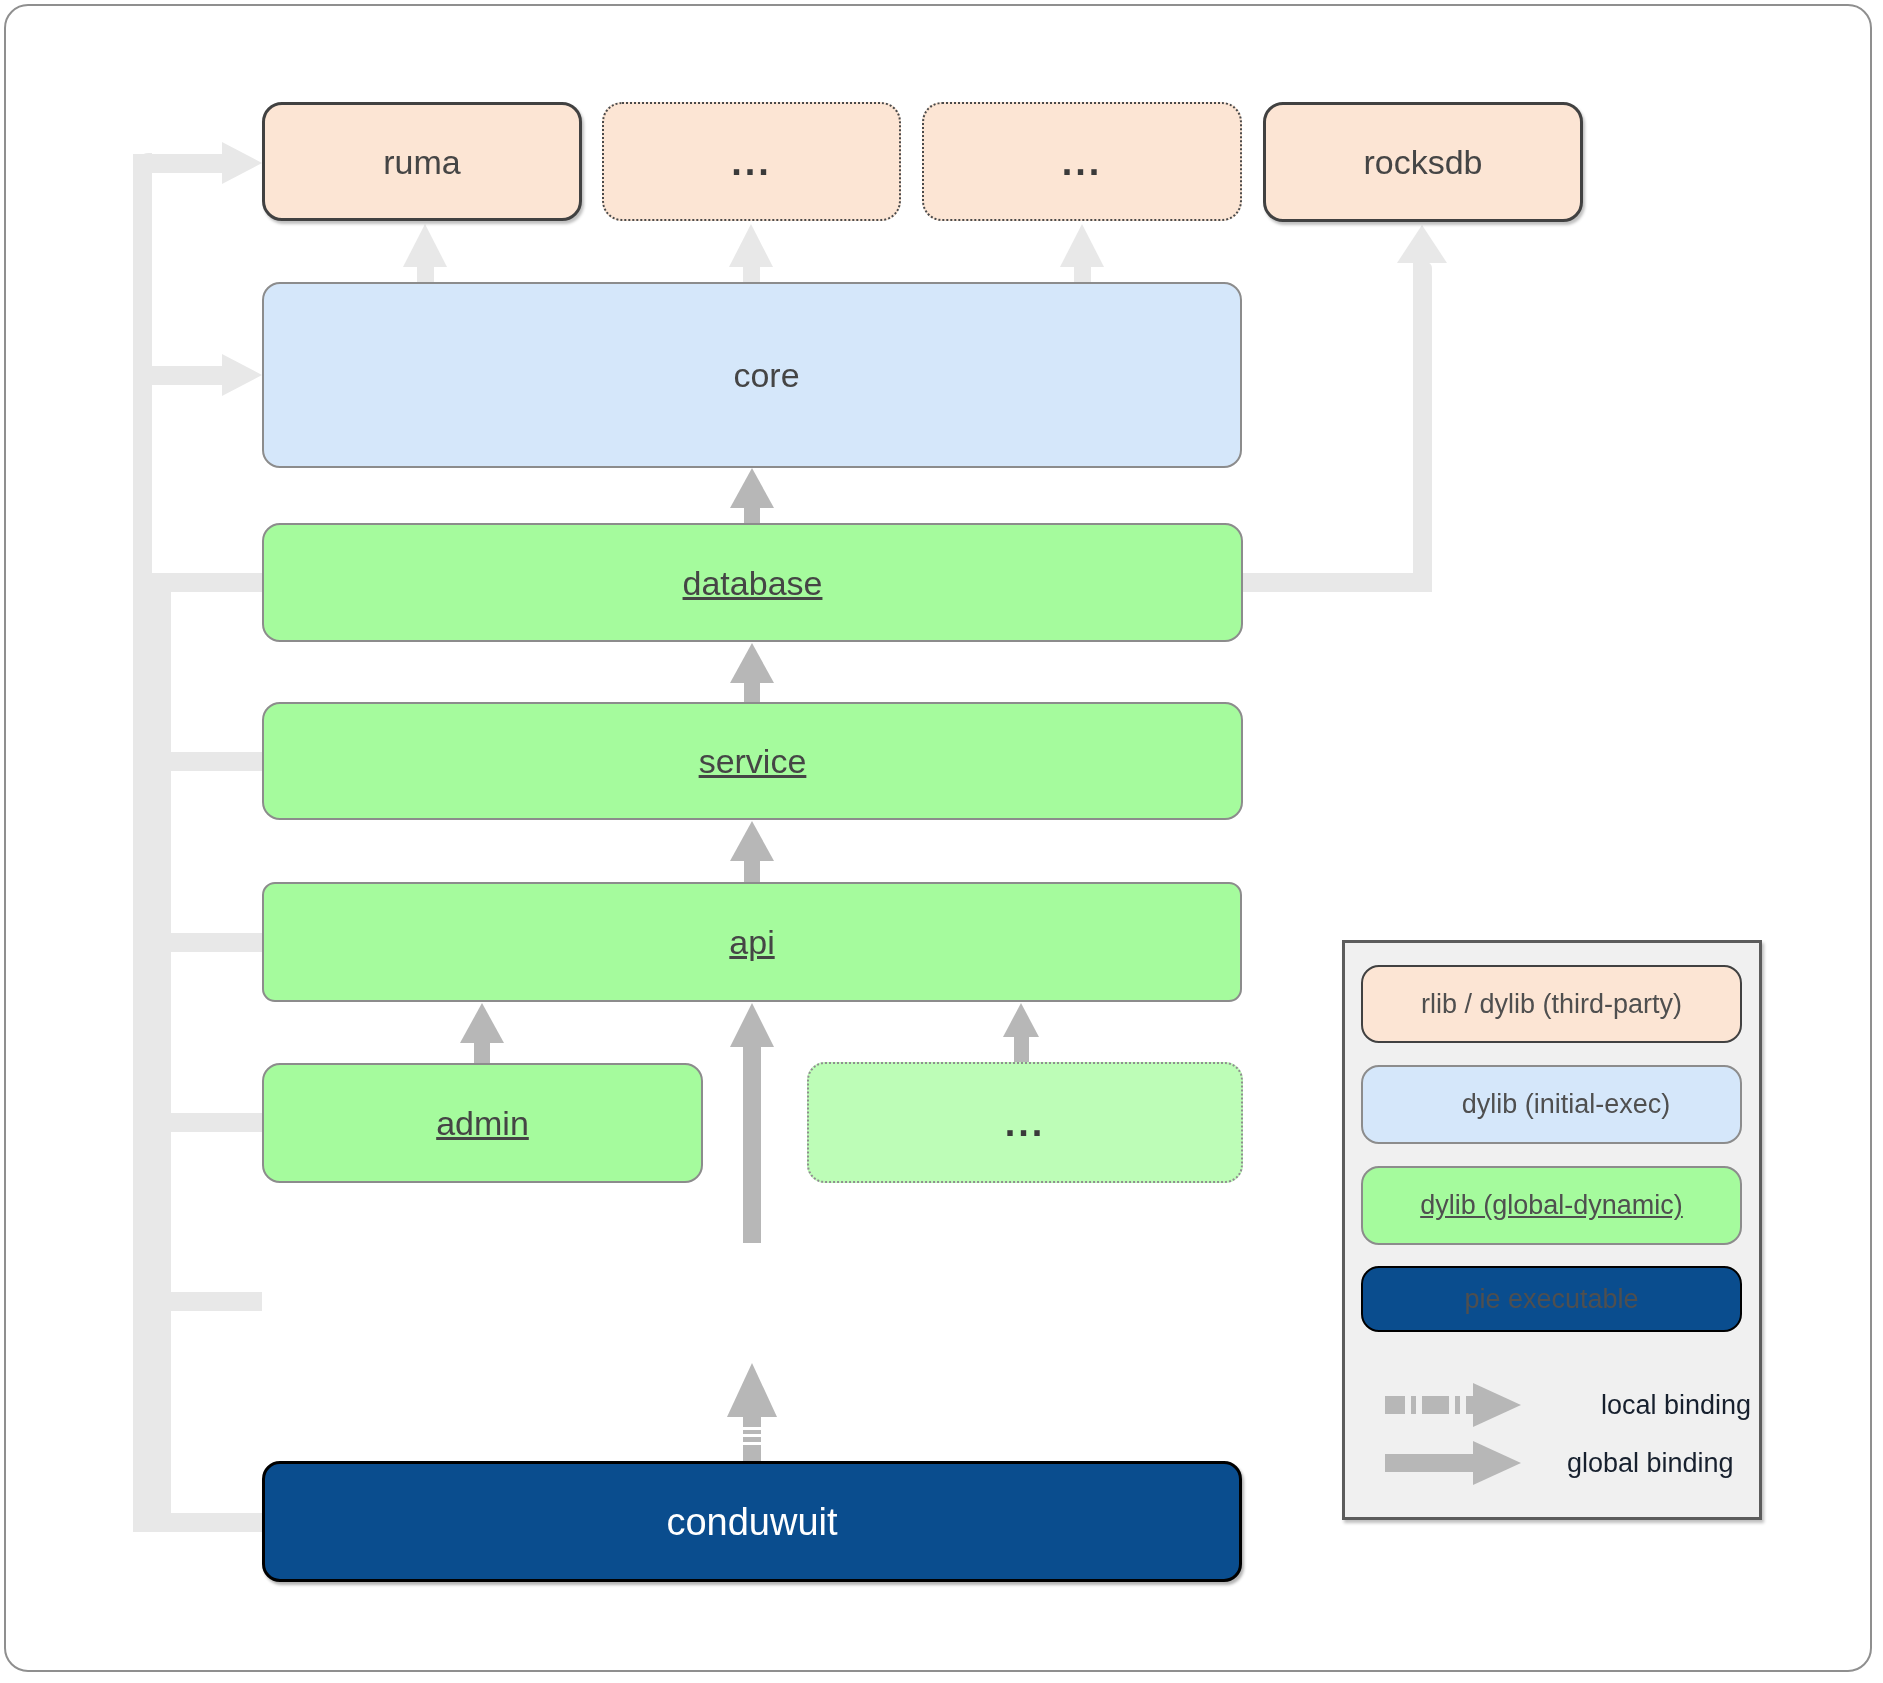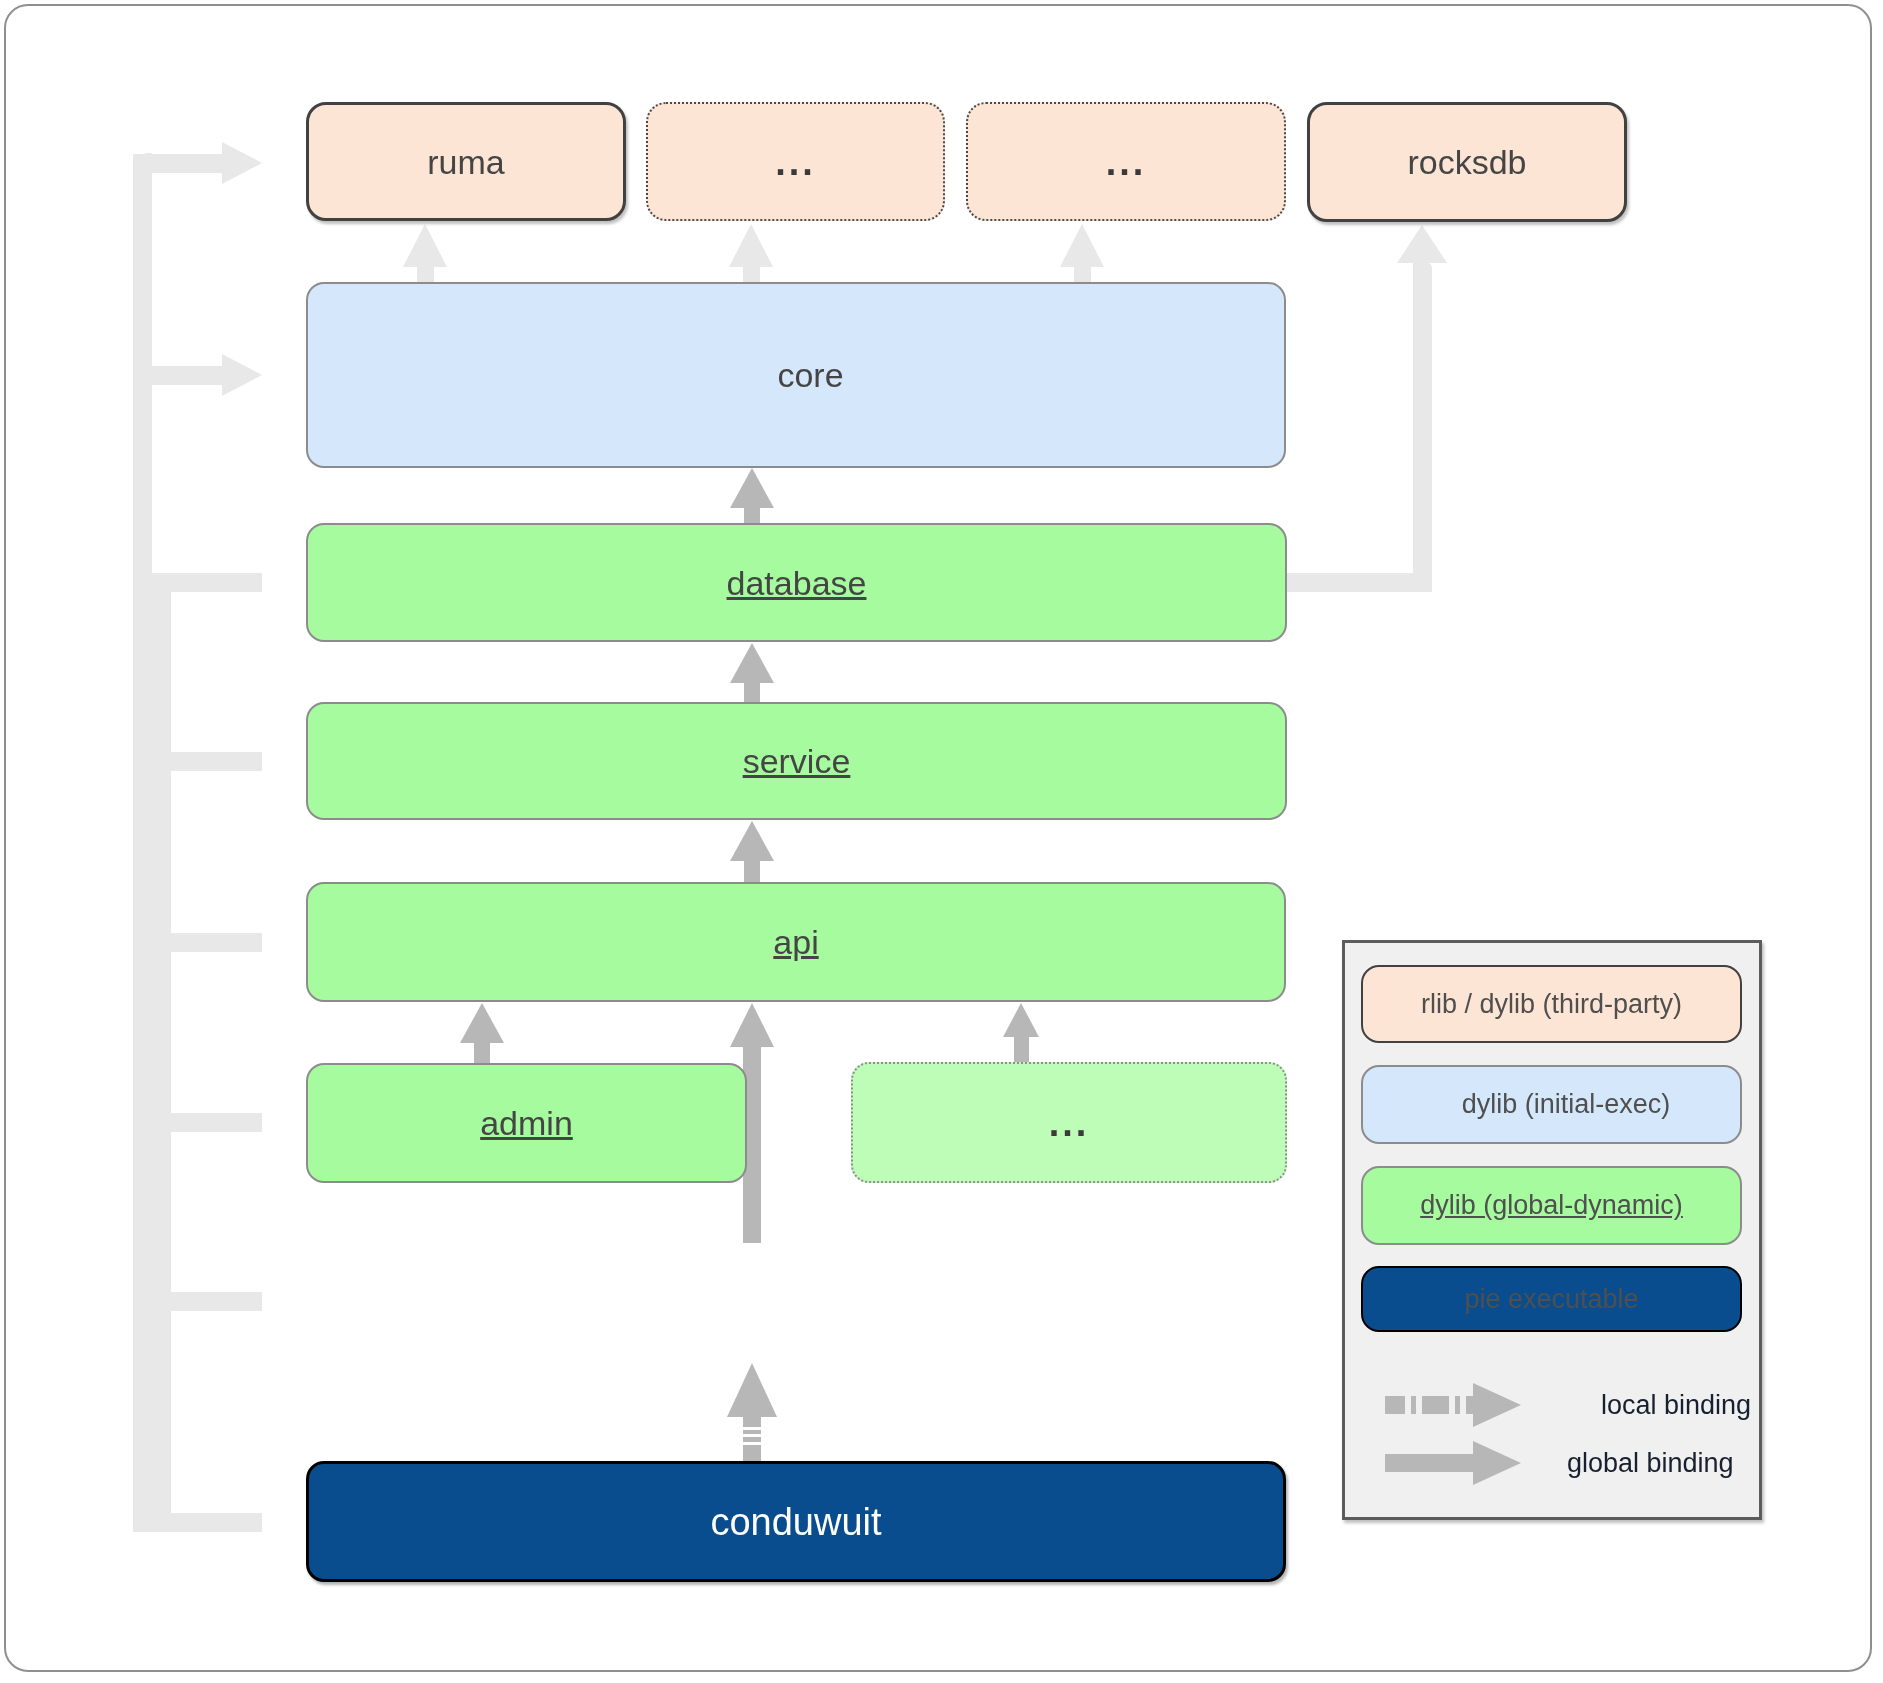--- a/index.html
+++ b/index.html
@@ -1,20 +1,20 @@
 <!DOCTYPE html>
 <html><head>
 <meta charset="utf-8">
 <style>
   html,body{margin:0;padding:0;background:#ffffff;font-family:"Liberation Sans",sans-serif;}
   #canvas{position:relative;width:1883px;height:1683px;background:#ffffff;overflow:hidden;}
   #frame{position:absolute;left:4px;top:4px;width:1868px;height:1668px;border:2.5px solid #8f8f8f;
          border-radius:24px;background:#ffffff;box-sizing:border-box;}
   .node{position:absolute;box-sizing:border-box;display:flex;align-items:center;justify-content:center;
-        font-size:34px;color:#454545;border-radius:18px;line-height:1;margin-left:44px;}
+        font-size:34px;color:#454545;border-radius:18px;line-height:1;}
   .peach{background:#fce5d4;border:3px solid #414141;border-radius:20px;box-shadow:2px 3px 3px rgba(0,0,0,0.25);}
   .peach-dotted{background:#fce5d4;border:2.5px dotted #4a4a4a;border-radius:20px;}
   .blue{background:#d5e7fa;border:2.5px solid #8c8c8c;padding-left:29px;}
   .green{background:#a5fb9d;border:2.5px solid #8c8c8c;text-decoration:underline;}
   .lightgreen{background:#bdfdb7;border:2.5px dotted #8f8f8f;}
   .navy{background:#0a4d8e;border:3px solid #000000;color:#ffffff;box-shadow:2px 3px 3px rgba(0,0,0,0.3);}
   .dots{font-weight:700;font-size:38px;letter-spacing:3px;color:#3a3a3a;}
   .lightbar{position:absolute;background:#e8e8e8;}
   .midbar{position:absolute;background:#b7b7b7;}
   .tri{position:absolute;width:0;height:0;}
@@ -101,21 +101,21 @@
 
   <div class="node blue" style="left:262px;top:282px;width:980px;height:186px;">
     <span>core</span>
   </div>
   <div class="node green" style="left:262px;top:523px;width:981px;height:119px;">
     <span>database</span>
   </div>
   <div class="node green" style="left:262px;top:702px;width:981px;height:118px;">
     <span>service</span>
   </div>
-  <div class="node green" style="left:262px;top:882px;width:980px;height:120px;">
+  <div class="node green" style="left:262px;top:882px;width:980px;height:120px;border-radius:13px;">
     <span>api</span>
   </div>
   <div class="node green" style="left:262px;top:1063px;width:441px;height:120px;">
     <span>admin</span>
   </div>
   <div class="node lightgreen" style="left:807px;top:1062px;width:436px;height:121px;">
     <span class="dots">...</span>
   </div>
   <div class="node navy" style="left:262px;top:1461px;width:980px;height:121px;font-size:38px;">
     <span>conduwuit</span>

